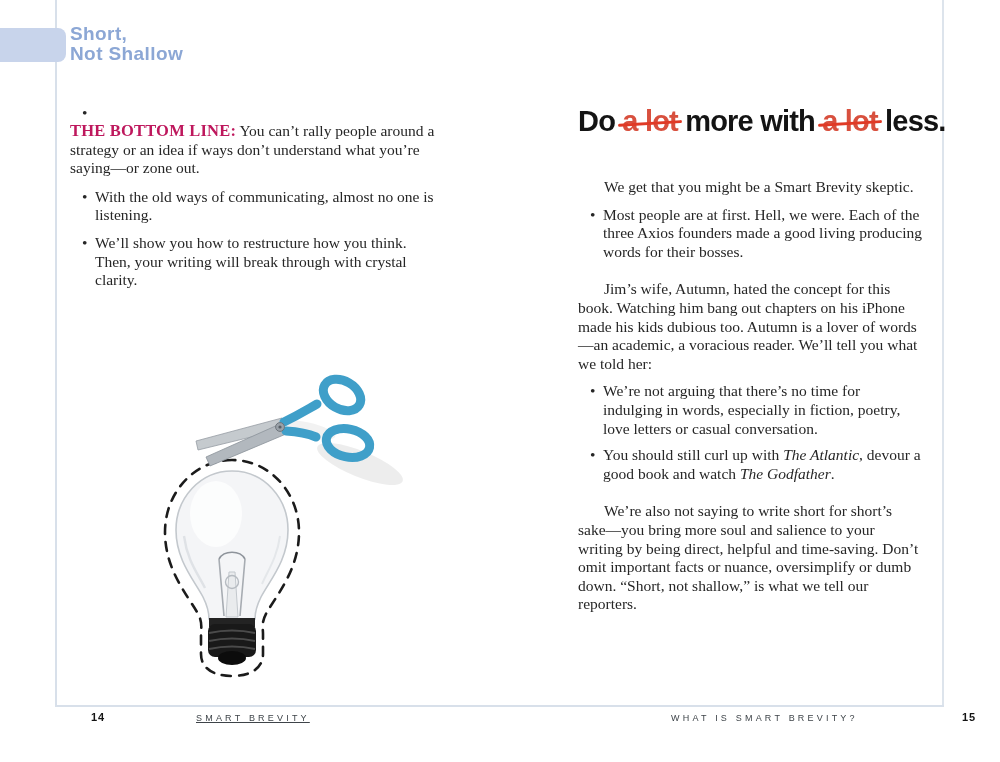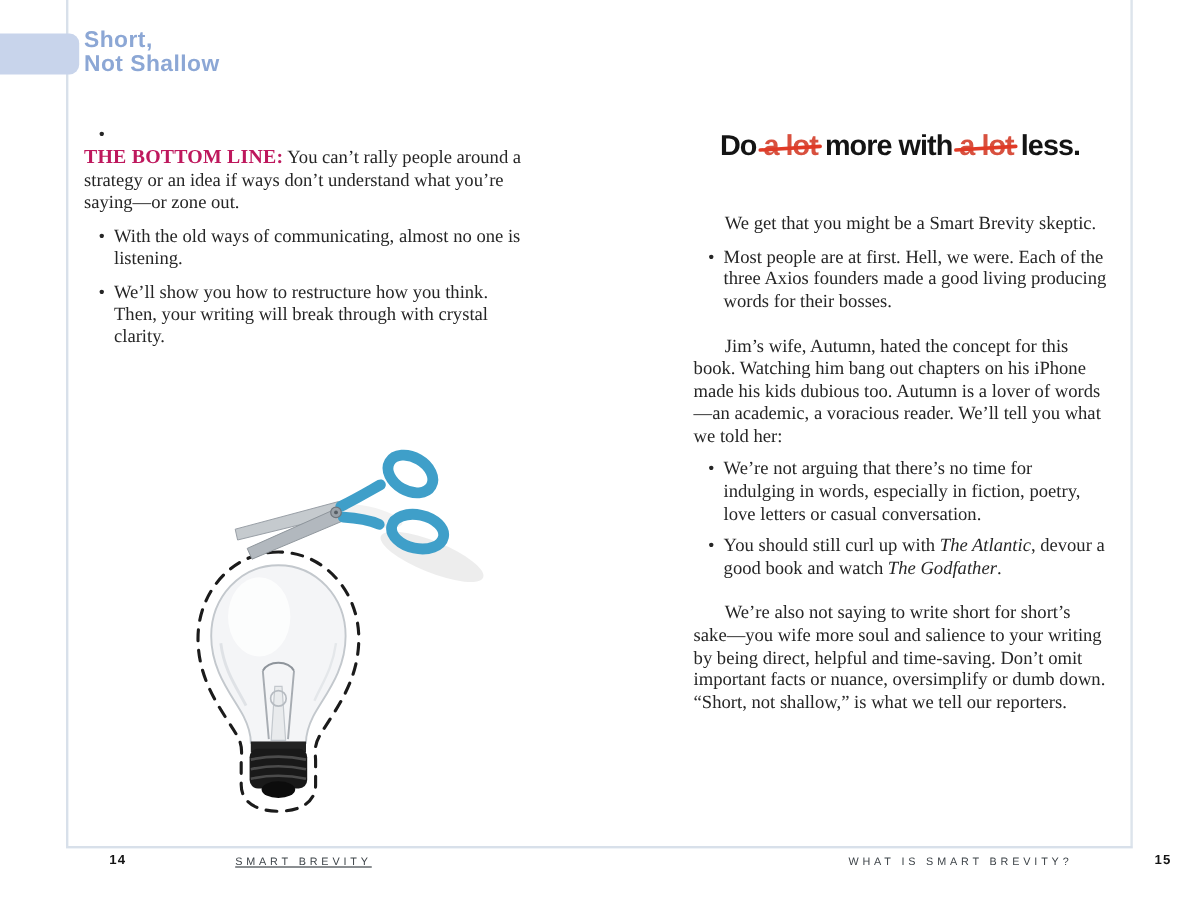--- a/index.html
+++ b/index.html
@@ -25,39 +25,39 @@
   .bullet{position:relative;padding-left:25px;}
   .bullet .marker{position:absolute;left:12px;top:0;}
   .mb9{margin-bottom:9px;} .mb8{margin-bottom:8px;} .mb10{margin-bottom:10px;}
   .mb18{margin-bottom:18px;} .mb19{margin-bottom:19px;}
   p{margin:0;}
   .bl-label{font-weight:bold;color:#be185d;font-size:16.5px;letter-spacing:.2px;}
   .para-ind{text-indent:26px;}
   
   .headline{
     font-family:"Liberation Sans", sans-serif;font-weight:bold;
-    font-size:24px;letter-spacing:-0.8px;color:#141414;
+    font-size:29px;letter-spacing:-0.8px;color:#141414;
     text-align:center;white-space:nowrap;margin:0 0 41px 0;line-height:31px;
   }
   .strike{color:#d8503e;position:relative;}
   .strike::after{
     content:"";position:absolute;left:-4px;right:-4px;top:52%;height:3px;
     background:#e03a26;border-radius:2px;transform:rotate(-3.5deg);
   }
   
   .illustration{position:absolute;left:156px;top:366px;width:262px;height:312px;}
   
   .pagenum{position:absolute;top:711px;font-family:"Liberation Sans",sans-serif;
     font-weight:bold;font-size:11px;letter-spacing:1px;color:#141414;margin-left:36px;}
   .pagenum-left{left:55px;}
   .pagenum-right{left:926px;text-align:center;}
   .running{position:absolute;top:713px;font-family:"Liberation Sans",sans-serif;
     font-size:9px;letter-spacing:3.2px;color:#3e4449;}
   .running-left{left:196px;text-decoration:underline;}
-  .running-right{left:707px;text-align:right;}
+  .running-right{left:671px;text-align:right;}
 </style>
 </head>
 <body>
 
 <div class="spread">
 
   <div class="rule-v-left"></div>
   <div class="rule-v-right"></div>
   <div class="rule-h-bottom"></div>
 
@@ -137,21 +137,21 @@
     <div class="bullet mb8">
       <span class="marker">•</span>
       <span>We’re not arguing that there’s no time for indulging in words, especially in fiction, poetry, love letters or casual conversation.</span>
     </div>
 
     <div class="bullet mb19">
       <span class="marker">•</span>
       <span>You should still curl up with </span><i>The Atlantic</i><span>, devour a good book and watch </span><i>The Godfather</i><span>.</span>
     </div>
 
-    <p class="para-ind">We’re also not saying to write short for short’s sake—you wife more soul and salience to your writing by being direct, helpful and time-saving. Don’t omit important facts or nuance, oversimplify or dumb down. “Short, not shallow,” is what we tell our reporters.</p>
+    <p class="para-ind">We’re also not saying to write short for short’s sake—you bring more soul and salience to your writing by being direct, helpful and time-saving. Don’t omit important facts or nuance, oversimplify or dumb down. “Short, not shallow,” is what we tell our reporters.</p>
   </div>
 
   <div class="pagenum pagenum-left">14</div>
   <div class="running running-left">SMART BREVITY</div>
   <div class="running running-right">WHAT IS SMART BREVITY?</div>
   <div class="pagenum pagenum-right">15</div>
 
 </div>
 
 </body></html>

